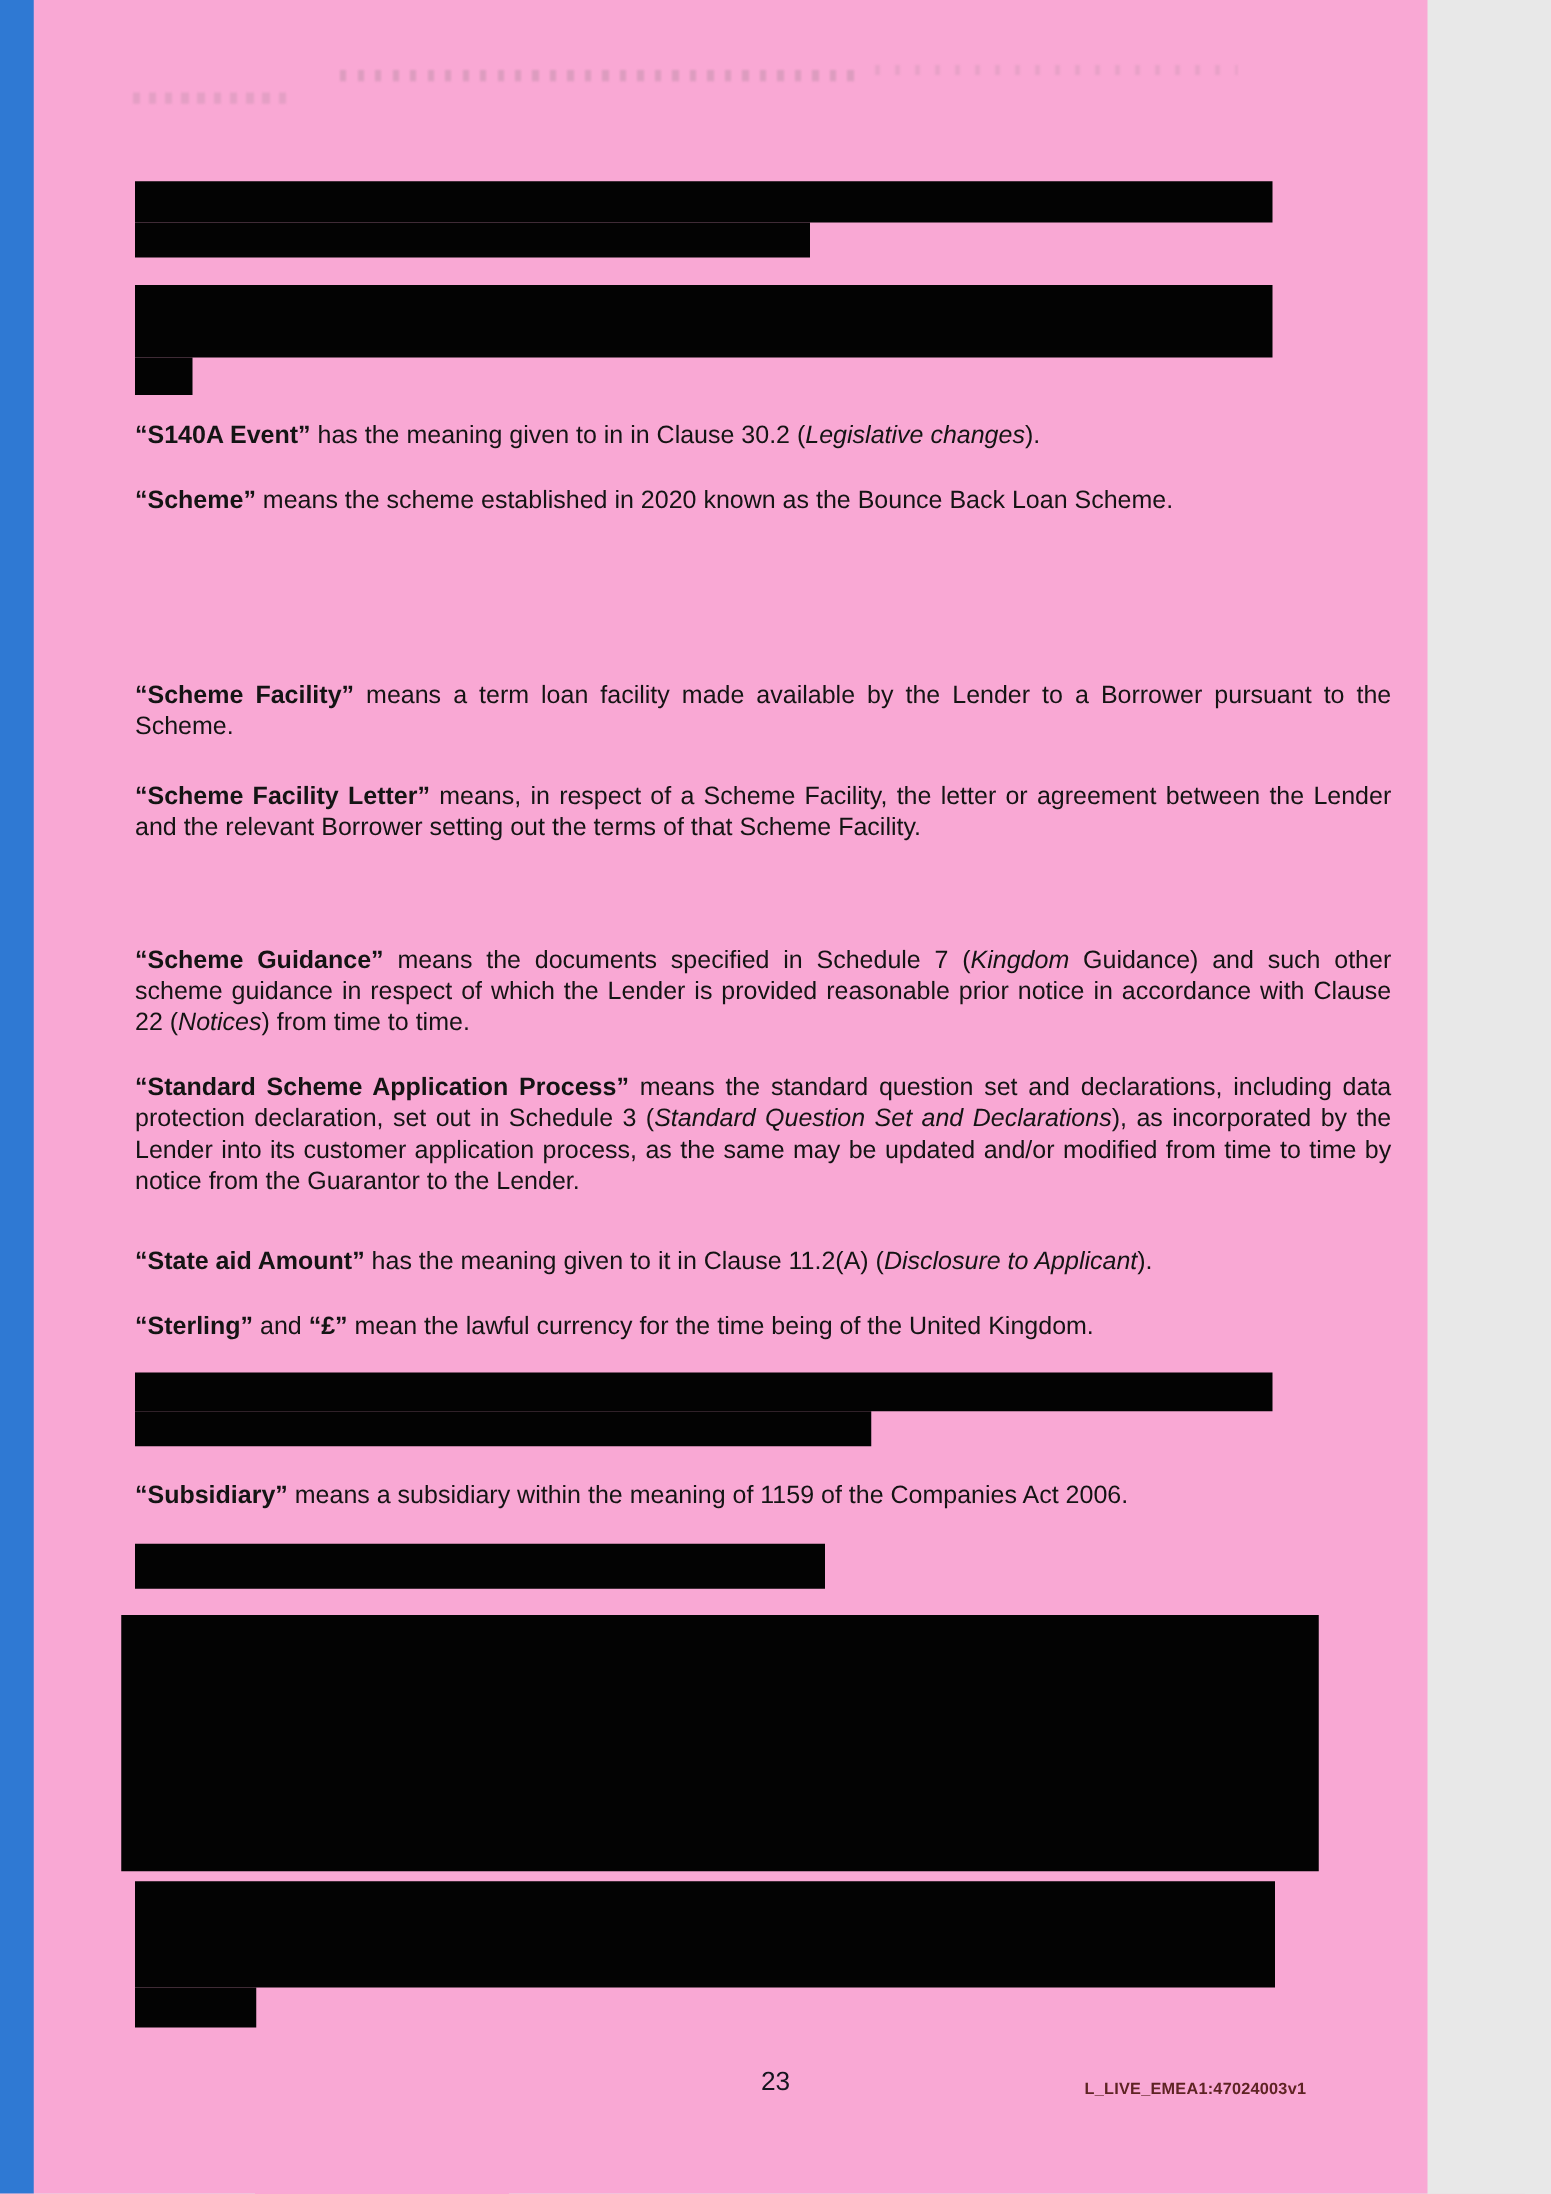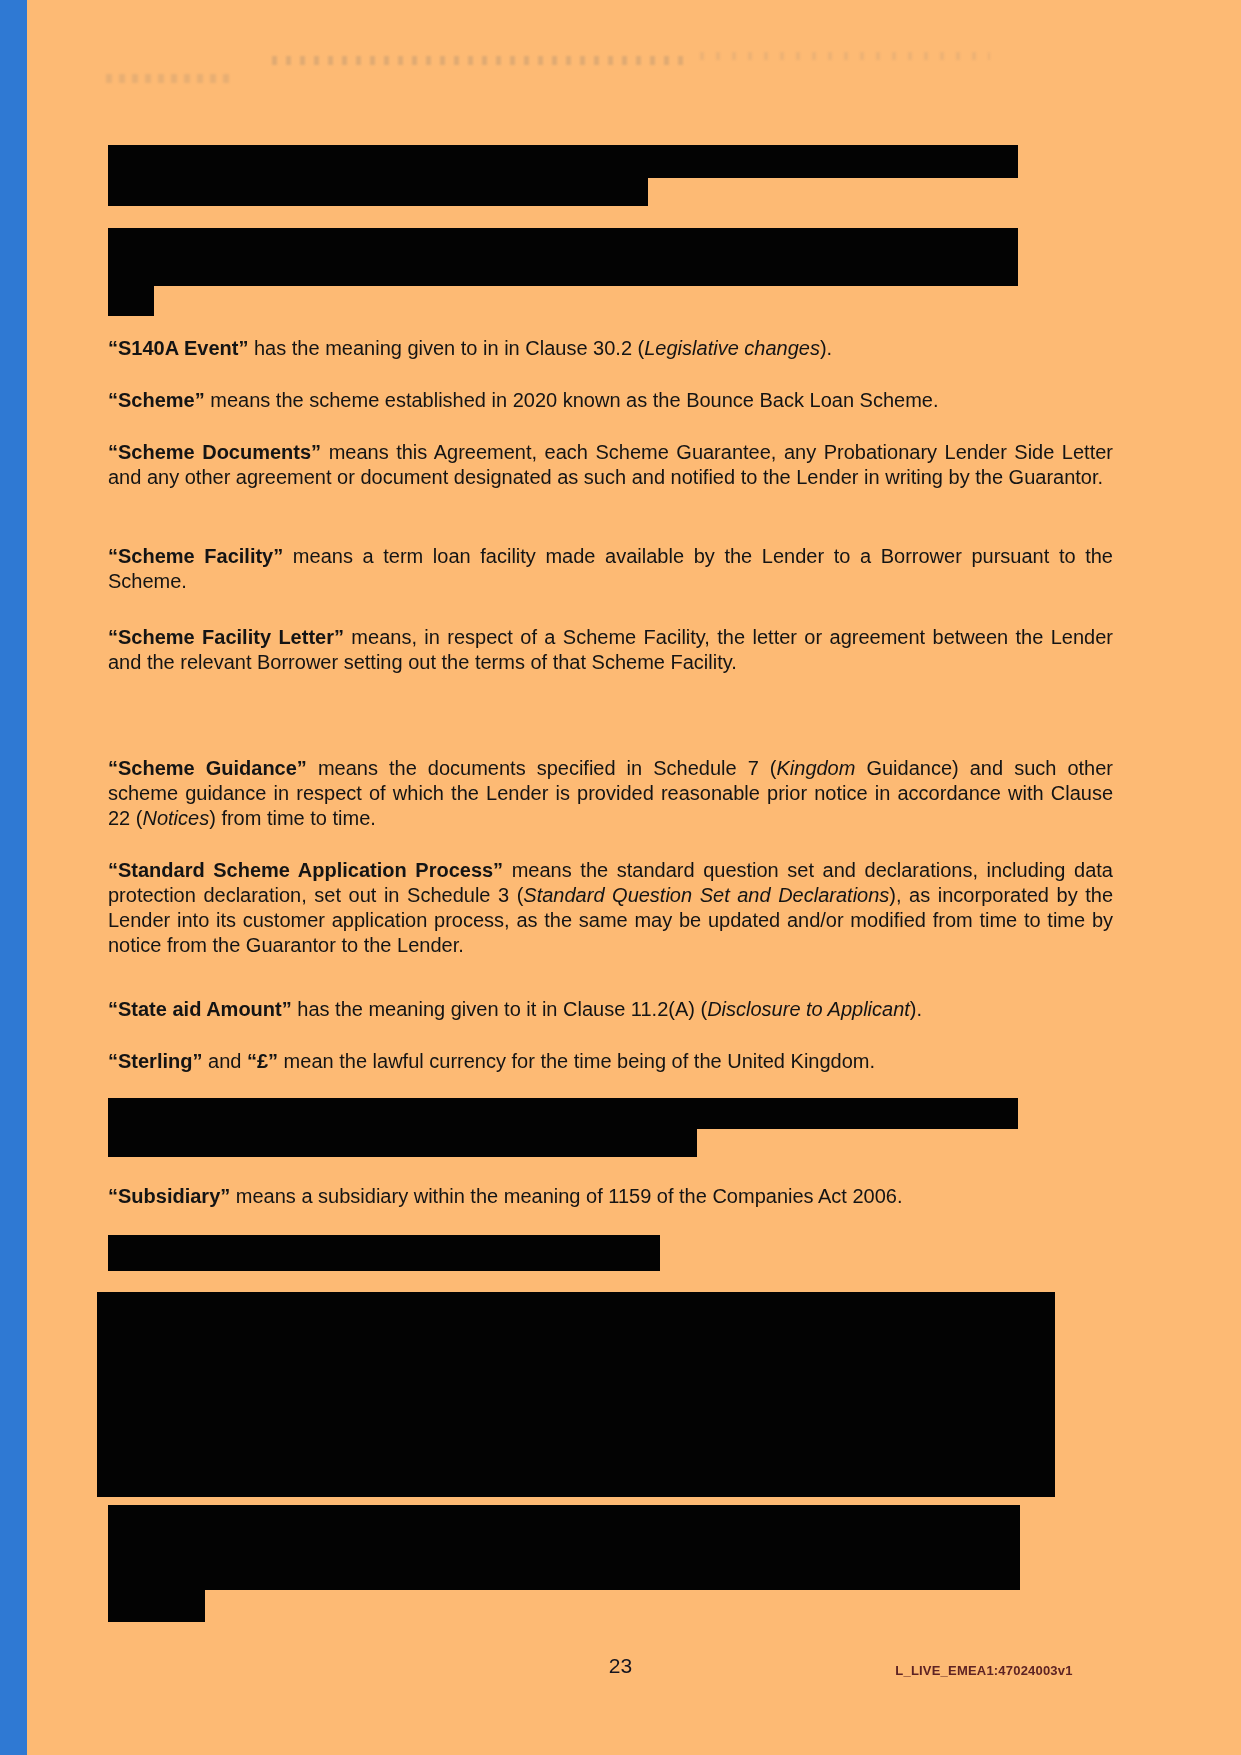--- a/index.html
+++ b/index.html
@@ -1,19 +1,19 @@
 <!DOCTYPE html>
 <html><head>
 <meta charset="utf-8">
 <style>
   html,body{margin:0;padding:0;background:#e8e8e8;}
   .page{
     position:relative;
-    width:1241px;height:1755px;
-    background:#fdba74;
+    width:1142px;height:1755px;
+    background:#f9a8d4;
     overflow:hidden;
     font-family:"Liberation Sans","DejaVu Sans",sans-serif;
   }
   .edge-strip{
     position:absolute;left:0;top:0;width:27px;height:1755px;
   }
   
   .scan-artifact{position:absolute;filter:blur(1px);pointer-events:none;}
   .sa1{top:56px;left:272px;width:420px;height:9px;
        background:repeating-linear-gradient(90deg,rgba(110,110,110,.20) 0 5px,transparent 5px 14px);}
@@ -64,25 +64,24 @@
       <div class="redaction-rect" style="left: 108px; top: 1098px; width: 910px; height: 31px; background: rgb(3, 3, 3);"></div>
       <div class="redaction-rect" style="left: 108px; top: 1129px; width: 589px; height: 28px; background: rgb(3, 3, 3);"></div>
       <div class="redaction-rect" style="left: 108px; top: 1235px; width: 552px; height: 36px; background: rgb(3, 3, 3);"></div>
       <div class="redaction-rect" style="left: 97px; top: 1292px; width: 958px; height: 205px; background: rgb(3, 3, 3);"></div>
       <div class="redaction-rect" style="left: 108px; top: 1505px; width: 912px; height: 85px; background: rgb(3, 3, 3);"></div>
       <div class="redaction-rect" style="left: 108px; top: 1590px; width: 97px; height: 32px; background: rgb(3, 3, 3);"></div>
     </div>
 
   <p class="def d0"><b>“S140A Event”</b><span> has the meaning given to in in Clause 30.2 (</span><i>Legislative changes</i><span>).</span></p>
   <p class="def d1"><b>“Scheme”</b><span> means the scheme established in 2020 known as the Bounce Back Loan Scheme.</span></p>
-  <p class="def d2"><b>“Scheme Documents”</b><span> means this Agreement, each Scheme Guarantee, any Probationary Lender Side Letter and any other agreement or document designated as such and notified to the Lender in writing by the Guarantor.</span></p>
   <p class="def d3"><b>“Scheme Facility”</b><span> means a term loan facility made available by the Lender to a Borrower pursuant to the Scheme.</span></p>
   <p class="def d4"><b>“Scheme Facility Letter”</b><span> means, in respect of a Scheme Facility, the letter or agreement between the Lender and the relevant Borrower setting out the terms of that Scheme Facility.</span></p>
   <p class="def d6"><b>“Scheme Guidance”</b><span> means the documents specified in Schedule 7 (</span><i>Kingdom</i><span> Guidance) and such other scheme guidance in respect of which the Lender is provided reasonable prior notice in accordance with Clause 22 (</span><i>Notices</i><span>) from time to time.</span></p>
   <p class="def d7"><b>“Standard Scheme Application Process”</b><span> means the standard question set and declarations, including data protection declaration, set out in Schedule 3 (</span><i>Standard Question Set and Declarations</i><span>), as incorporated by the Lender into its customer application process, as the same may be updated and/or modified from time to time by notice from the Guarantor to the Lender.</span></p>
   <p class="def d8"><b>“State aid Amount”</b><span> has the meaning given to it in Clause 11.2(A) (</span><i>Disclosure to Applicant</i><span>).</span></p>
   <p class="def d9"><b>“Sterling”</b><span> and </span><b>“£”</b><span> mean the lawful currency for the time being of the United Kingdom.</span></p>
   <p class="def d10"><b>“Subsidiary”</b><span> means a subsidiary within the meaning of 1159 of the Companies Act 2006.</span></p>
 
   <div class="page-num">23</div>
-  <div class="doc-ref" style="color: rgb(94, 35, 35); text-align: center;">L_LIVE_EMEA1:47024003v1</div>
+  <div class="doc-ref" style="color: rgb(94, 35, 35);">L_LIVE_EMEA1:47024003v1</div>
 
 </div>
 
 </body></html>

